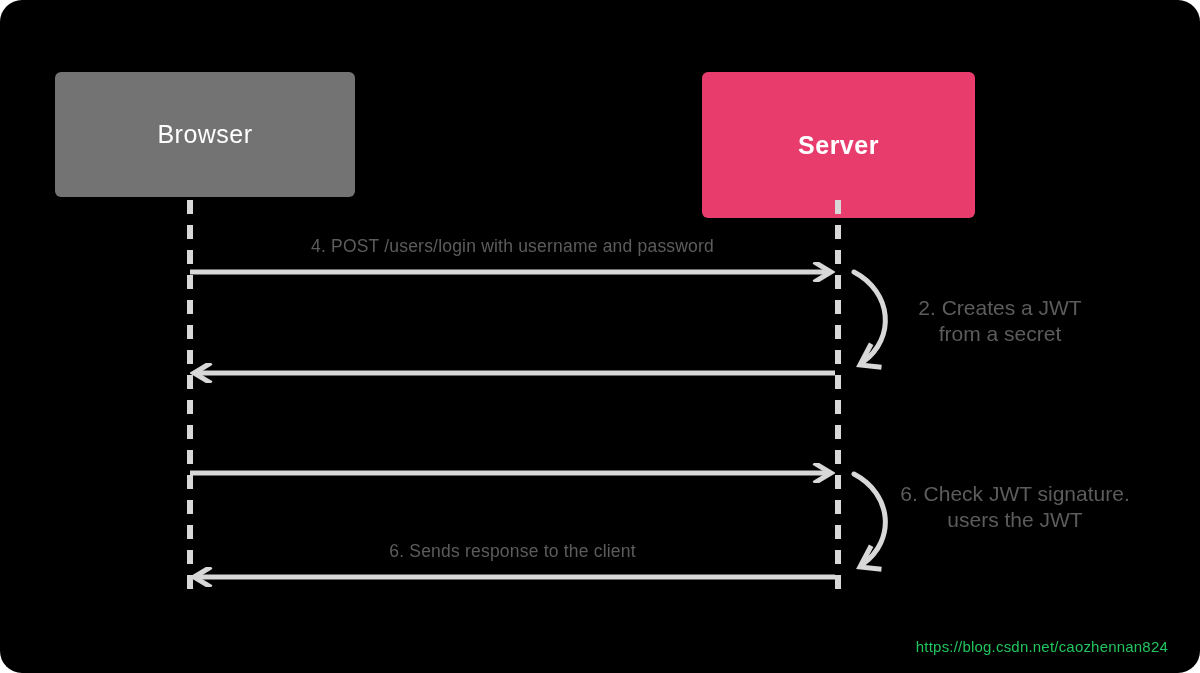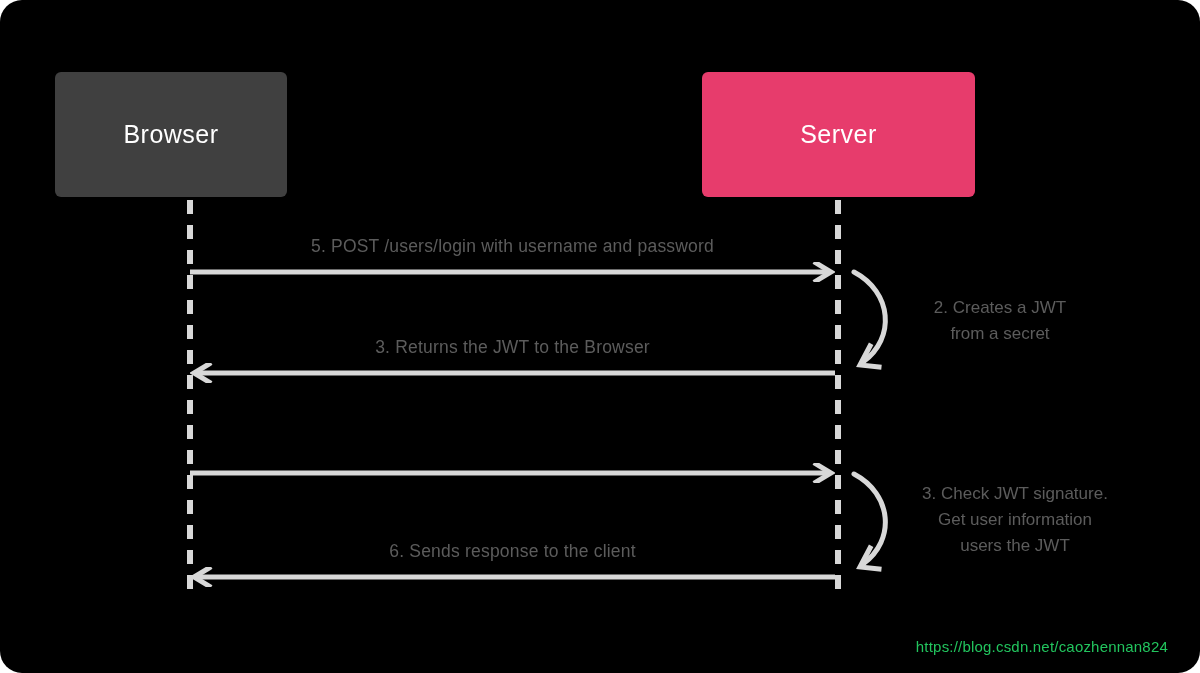--- a/index.html
+++ b/index.html
@@ -32,31 +32,32 @@
     font-size: 25px;
     font-weight: 400;
     letter-spacing: 0.5px;
   }
   .actor-label {
     pointer-events: none;
   }
   #browser-box {
     left: 55px;
     top: 72px;
-    width: 232px;
+    width: 300px;
     height: 125px;
-    background: #404040;
+    background: #737373;
     align-items: center;
   }
   #server-box {
     left: 702px;
     top: 72px;
     width: 273px;
-    height: 125px;
+    height: 146px;
     background: #e73c6c;
+    font-weight: bold;
   }
   .lifeline {
     position: absolute;
     top: 200px;
     height: 400px;
     width: 6px;
     background-image: linear-gradient(
       to bottom,
       #d8d8d8 0px, #d8d8d8 14px,
       transparent 14px, transparent 25px
@@ -84,21 +85,21 @@
   }
   .msg svg {
     position: absolute;
     left: 0;
     top: 26px;
     display: block;
   }
 
   .note {
     position: absolute;
-    font-size: 17px;
+    font-size: 21px;
     color: #5c5c5c;
     line-height: 26px;
     text-align: center;
     white-space: nowrap;
   }
   .self-arrow {
     position: absolute;
   }
 
   #watermark {
@@ -119,62 +120,60 @@
     <span class="actor-label">Browser</span>
   </div>
   <div id="server-box" class="actor-box">
     <span class="actor-label">Server</span>
   </div>
 
   <div id="browser-lifeline" class="lifeline"></div>
   <div id="server-lifeline" class="lifeline"></div>
 
   <div class="msg" style="left:190px; top:236px; width:645px;">
-    <div class="msg-label">5. POST /users/login with username and password</div>
+    <div class="msg-label">4. POST /users/login with username and password</div>
     <svg width="645" height="20" viewBox="0 0 645 20">
       <line x1="0" y1="10" x2="638" y2="10" stroke="#d8d8d8" stroke-width="5"></line>
       <polyline points="626,1 641,10 626,19" fill="none" stroke="#d8d8d8" stroke-width="5" stroke-linecap="square" stroke-linejoin="miter"></polyline>
     </svg>
   </div>
 
   <div class="self-arrow" style="left:846px; top:266px;">
     <svg width="60" height="108" viewBox="0 0 60 108">
       <path d="M8,6 C46,26 50,72 17,96" fill="none" stroke="#d8d8d8" stroke-width="5" stroke-linecap="round"></path>
       <polyline points="24,80 14,99 33,101" fill="none" stroke="#d8d8d8" stroke-width="5" stroke-linecap="square" stroke-linejoin="miter"></polyline>
     </svg>
   </div>
   <div class="note" style="left:900px; top:295px; width:200px;">
     <div>2. Creates a JWT</div>
     <div>from a secret</div>
   </div>
 
   <div class="msg" style="left:190px; top:337px; width:645px;">
-    <div class="msg-label">3. Returns the JWT to the Browser</div>
     <svg width="645" height="20" viewBox="0 0 645 20">
       <line x1="7" y1="10" x2="645" y2="10" stroke="#d8d8d8" stroke-width="5"></line>
       <polyline points="19,1 4,10 19,19" fill="none" stroke="#d8d8d8" stroke-width="5" stroke-linecap="square" stroke-linejoin="miter"></polyline>
     </svg>
   </div>
 
   <div class="msg" style="left:190px; top:437px; width:645px;">
     <svg width="645" height="20" viewBox="0 0 645 20">
       <line x1="0" y1="10" x2="638" y2="10" stroke="#d8d8d8" stroke-width="5"></line>
       <polyline points="626,1 641,10 626,19" fill="none" stroke="#d8d8d8" stroke-width="5" stroke-linecap="square" stroke-linejoin="miter"></polyline>
     </svg>
   </div>
 
   <div class="self-arrow" style="left:846px; top:468px;">
     <svg width="60" height="108" viewBox="0 0 60 108">
       <path d="M8,6 C46,26 50,72 17,96" fill="none" stroke="#d8d8d8" stroke-width="5" stroke-linecap="round"></path>
       <polyline points="24,80 14,99 33,101" fill="none" stroke="#d8d8d8" stroke-width="5" stroke-linecap="square" stroke-linejoin="miter"></polyline>
     </svg>
   </div>
   <div class="note" style="left:900px; top:481px; width:230px;">
-    <div>3. Check JWT signature.</div>
-    <div>Get user information</div>
+    <div>6. Check JWT signature.</div>
     <div>users the JWT</div>
   </div>
 
   <div class="msg" style="left:190px; top:541px; width:645px;">
     <div class="msg-label">6. Sends response to the client</div>
     <svg width="645" height="20" viewBox="0 0 645 20">
       <line x1="7" y1="10" x2="645" y2="10" stroke="#d8d8d8" stroke-width="5"></line>
       <polyline points="19,1 4,10 19,19" fill="none" stroke="#d8d8d8" stroke-width="5" stroke-linecap="square" stroke-linejoin="miter"></polyline>
     </svg>
   </div>

